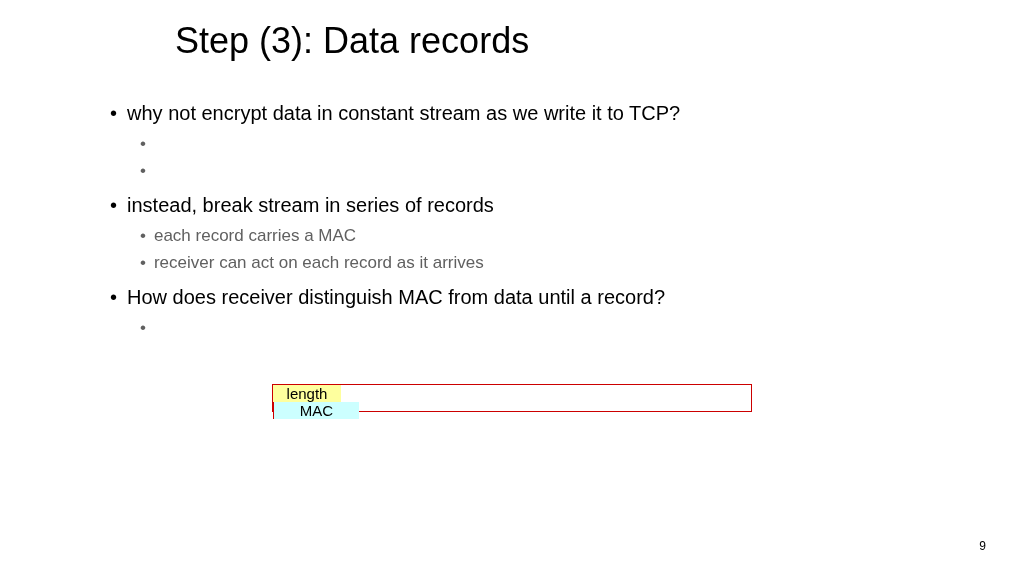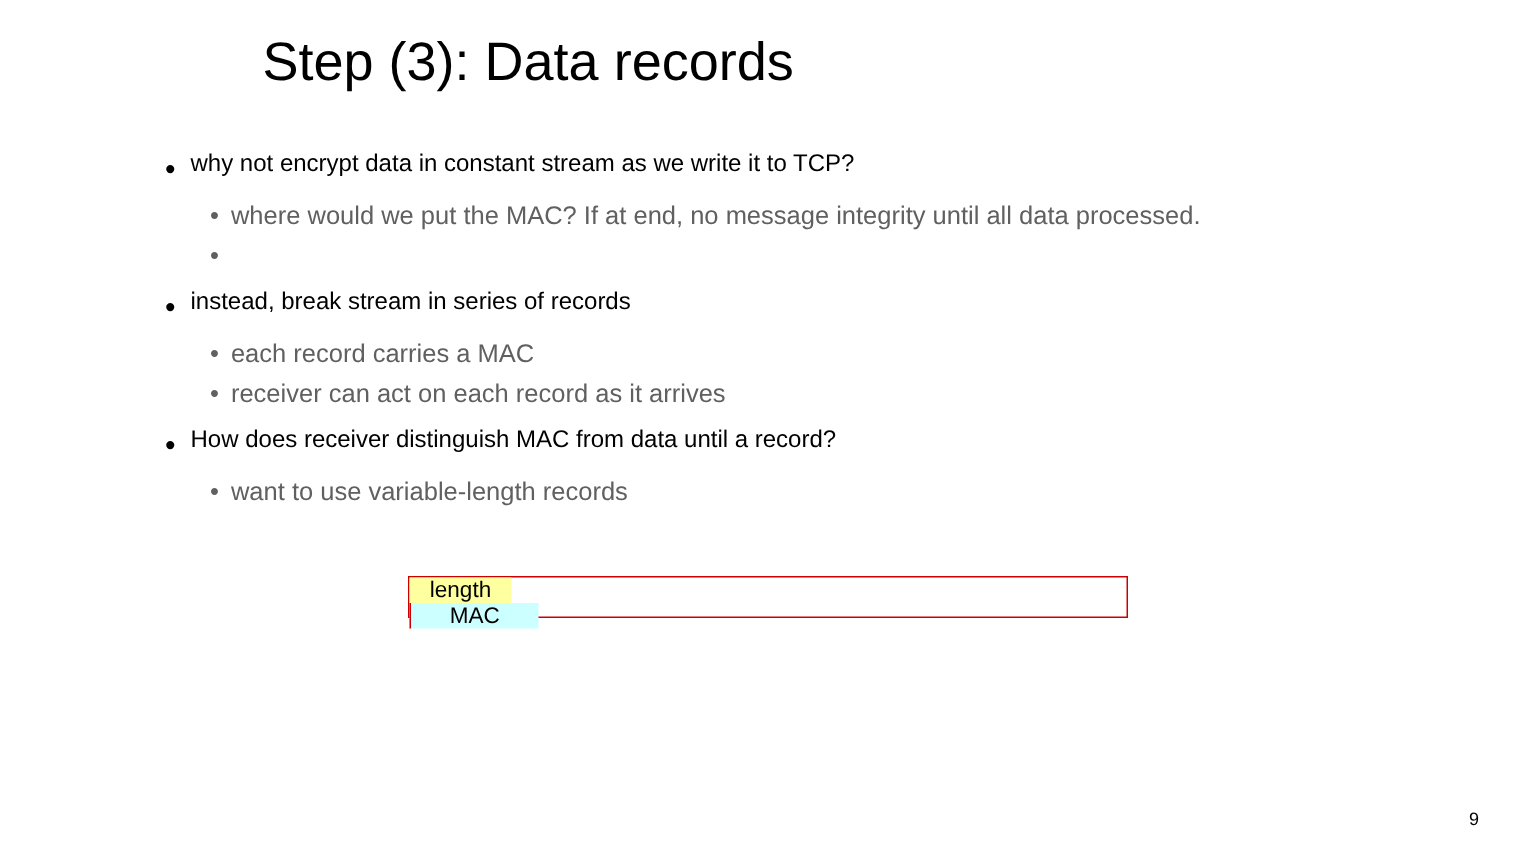--- a/index.html
+++ b/index.html
@@ -30,21 +30,21 @@
       display: flex;
       margin-bottom: 7px;
     }
     .bullet-l1 .dot {
       font-size: 20px;
       color: #000;
       margin-right: 10px;
       line-height: 1.3;
     }
     .bullet-l1 .text {
-      font-size: 16px;
+      font-size: 20px;
       color: #000;
       line-height: 1.3;
     }
     .sub-group {
       margin-left: 30px;
       margin-bottom: 10px;
     }
     .bullet-l2 {
       display: flex;
       margin-bottom: 5px;
@@ -105,21 +105,20 @@
 
 <div class="content">
 
   <div class="bullet-l1">
     <span class="dot">•</span>
     <span class="text">why not encrypt data in constant stream as we write it to TCP?</span>
   </div>
   <div class="sub-group">
     <div class="bullet-l2">
       <span class="dot">•</span>
-      <span class="text">where would we put the MAC? If at end, no message integrity until all data processed.</span>
     </div>
     <div class="bullet-l2">
       <span class="dot">•</span>
     </div>
   </div>
 
   <div class="bullet-l1">
     <span class="dot">•</span>
     <span class="text">instead, break stream in series of records</span>
   </div>
@@ -134,21 +133,20 @@
     </div>
   </div>
 
   <div class="bullet-l1">
     <span class="dot">•</span>
     <span class="text">How does receiver distinguish MAC from data until a record?</span>
   </div>
   <div class="sub-group">
     <div class="bullet-l2">
       <span class="dot">•</span>
-      <span class="text">want to use variable-length records</span>
     </div>
   </div>
 
 </div>
 
 <div class="diagram">
   <div class="cell cell-length">length</div>
   <div class="cell cell-mac">MAC</div>
 </div>
 

